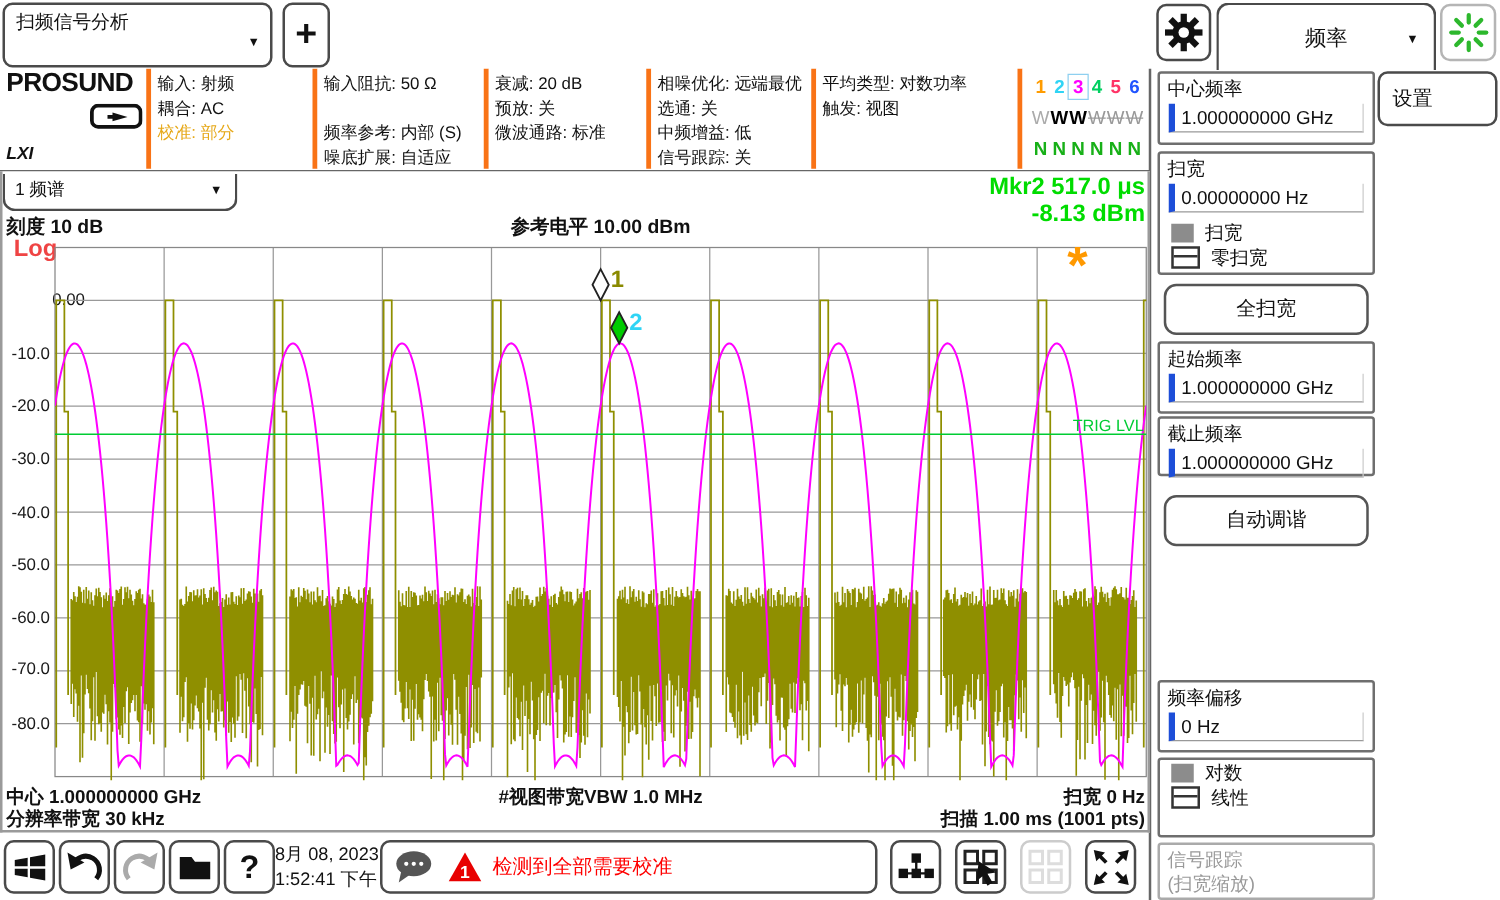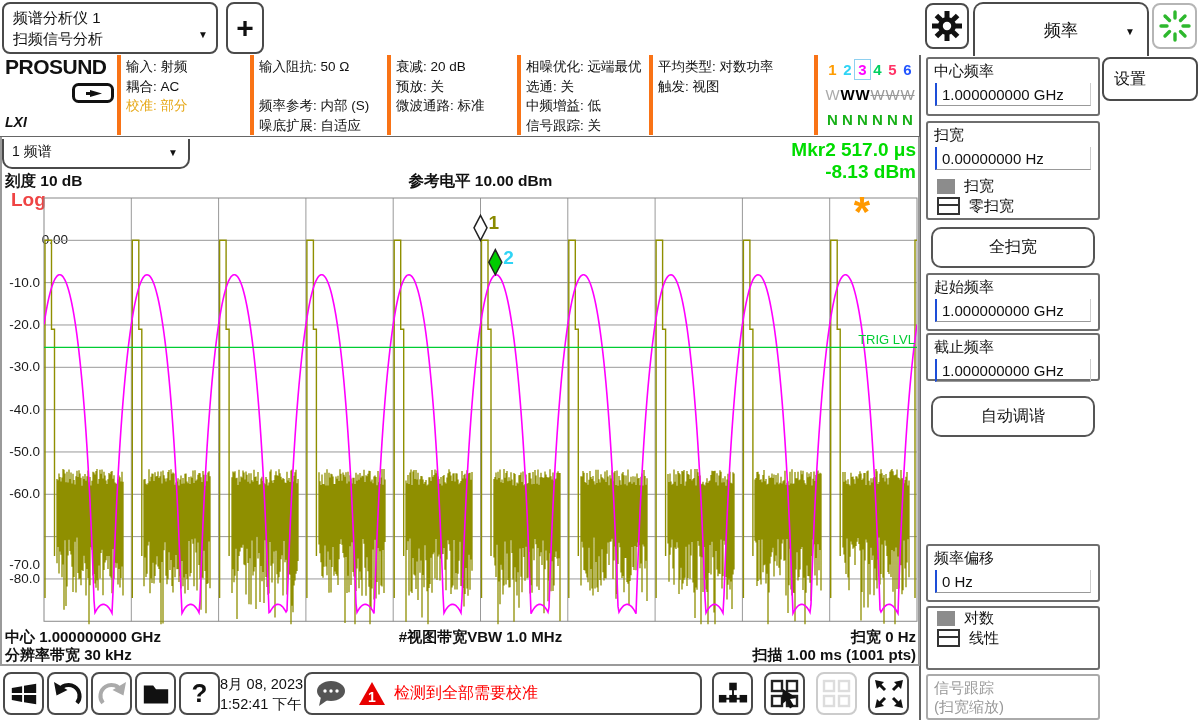--- a/index.html
+++ b/index.html
@@ -50,21 +50,21 @@
     display:flex;align-items:center;justify-content:center;}
   #freq-caret{right:12px;top:22px;font-size:10px;}
   #busy-btn{left:1152px;top:3px;width:45px;height:46px;border:2px solid #b5b5b5;border-radius:8px;
     display:flex;align-items:center;justify-content:center;background:#fff;box-sizing:border-box;}
   #settings-tab{left:1102px;top:57px;width:96px;height:44px;border:2px solid #4a4a4a;border-radius:8px;
     box-sizing:border-box;font-size:16px;padding:10px 0 0 10px;background:#fff;}
   .menu-box{position:absolute;left:926px;width:174px;border:2px solid #6e6e6e;border-radius:3px;
     background:#fff;box-sizing:border-box;font-size:15px;}
   .menu-box .lab{padding:3px 0 0 6px;}
   .menu-box .val{margin:2px 7px 6px 7px;padding:3px 0 2px 5px;border-bottom:1px solid #999;
-    border-left:2px solid #1d4ed8;border-right:1px solid #ccc;}
+    border-left:5px solid #1d4ed8;border-right:1px solid #ccc;}
   .toggle-row{display:flex;align-items:center;gap:9px;padding-left:9px;height:20px;font-size:15px;}
   .tg-on{width:18px;height:15px;background:#8c8c8c;flex:0 0 auto;}
   .tg-off{width:19px;height:14px;border:2px solid #333;position:relative;flex:0 0 auto;}
   .tg-off::after{content:"";position:absolute;left:0;right:0;top:5px;border-top:2px solid #333;}
   .menu-btn{position:absolute;left:931px;width:164px;height:41px;border:2px solid #555;border-radius:10px;
     background:#fff;font-size:16px;display:flex;align-items:center;justify-content:center;box-sizing:border-box;}
   #sig-track-box{color:#999;border-color:#aaa;}
   #sig-track-box .lab2{padding:0 0 0 6px;}
   
   .tb-btn{position:absolute;top:672px;width:41px;height:43px;border:2px solid #4a4a4a;border-radius:8px;
@@ -76,21 +76,20 @@
     padding:0 8px;box-sizing:border-box;}
   #alert-text{color:#f00;font-size:16px;}
   #chart-svg{left:0;top:0;pointer-events:none;}
 </style>
 </head>
 <body>
 
 <div id="root">
 
   <div id="analyzer-select" class="abs">
-    <div>频谱分析仪 1</div>
     <div>扫频信号分析</div>
     <span id="analyzer-caret" class="abs">▼</span>
   </div>
   <div id="add-analyzer" class="abs btn">+</div>
 
   <div id="gear-btn" class="abs btn">
     <svg width="32" height="32" viewBox="0 0 32 32">
       <g fill="#111">
         <circle cx="16" cy="16" r="9"></circle>
         <g>
@@ -205,21 +204,21 @@
   </div>
   <div id="log-label" class="abs">Log</div>
   <div id="y-labels">
       <div class="ylab" style="top: 232.327px; padding-left: 28px;">0.00</div>
       <div class="ylab" style="top: 274.654px;">-10.0</div>
       <div class="ylab" style="top: 316.981px;">-20.0</div>
       <div class="ylab" style="top: 359.308px;">-30.0</div>
       <div class="ylab" style="top: 401.635px;">-40.0</div>
       <div class="ylab" style="top: 443.962px;">-50.0</div>
       <div class="ylab" style="top: 486.289px;">-60.0</div>
-      <div class="ylab" style="top: 557px;">-70.0</div>
+      <div class="ylab" style="top: 527px;">-70.0</div>
       <div class="ylab" style="top: 570.943px;">-80.0</div>
     </div>
 
   <div class="annot" style="left:5px;top:628px;">中心 1.000000000 GHz</div>
   <div class="annot" style="left:44px;top:628px;width:873px;text-align:center;">#视图带宽VBW 1.0 MHz</div>
   <div class="annot" style="left:600px;top:628px;width:316px;text-align:right;">扫宽 0 Hz</div>
   <div class="annot" style="left:5px;top:646px;">分辨率带宽 30 kHz</div>
   <div class="annot" style="left:560px;top:646px;width:356px;text-align:right;">扫描 1.00 ms (1001 pts)</div>
 
   <div id="settings-tab" class="abs">设置</div>

